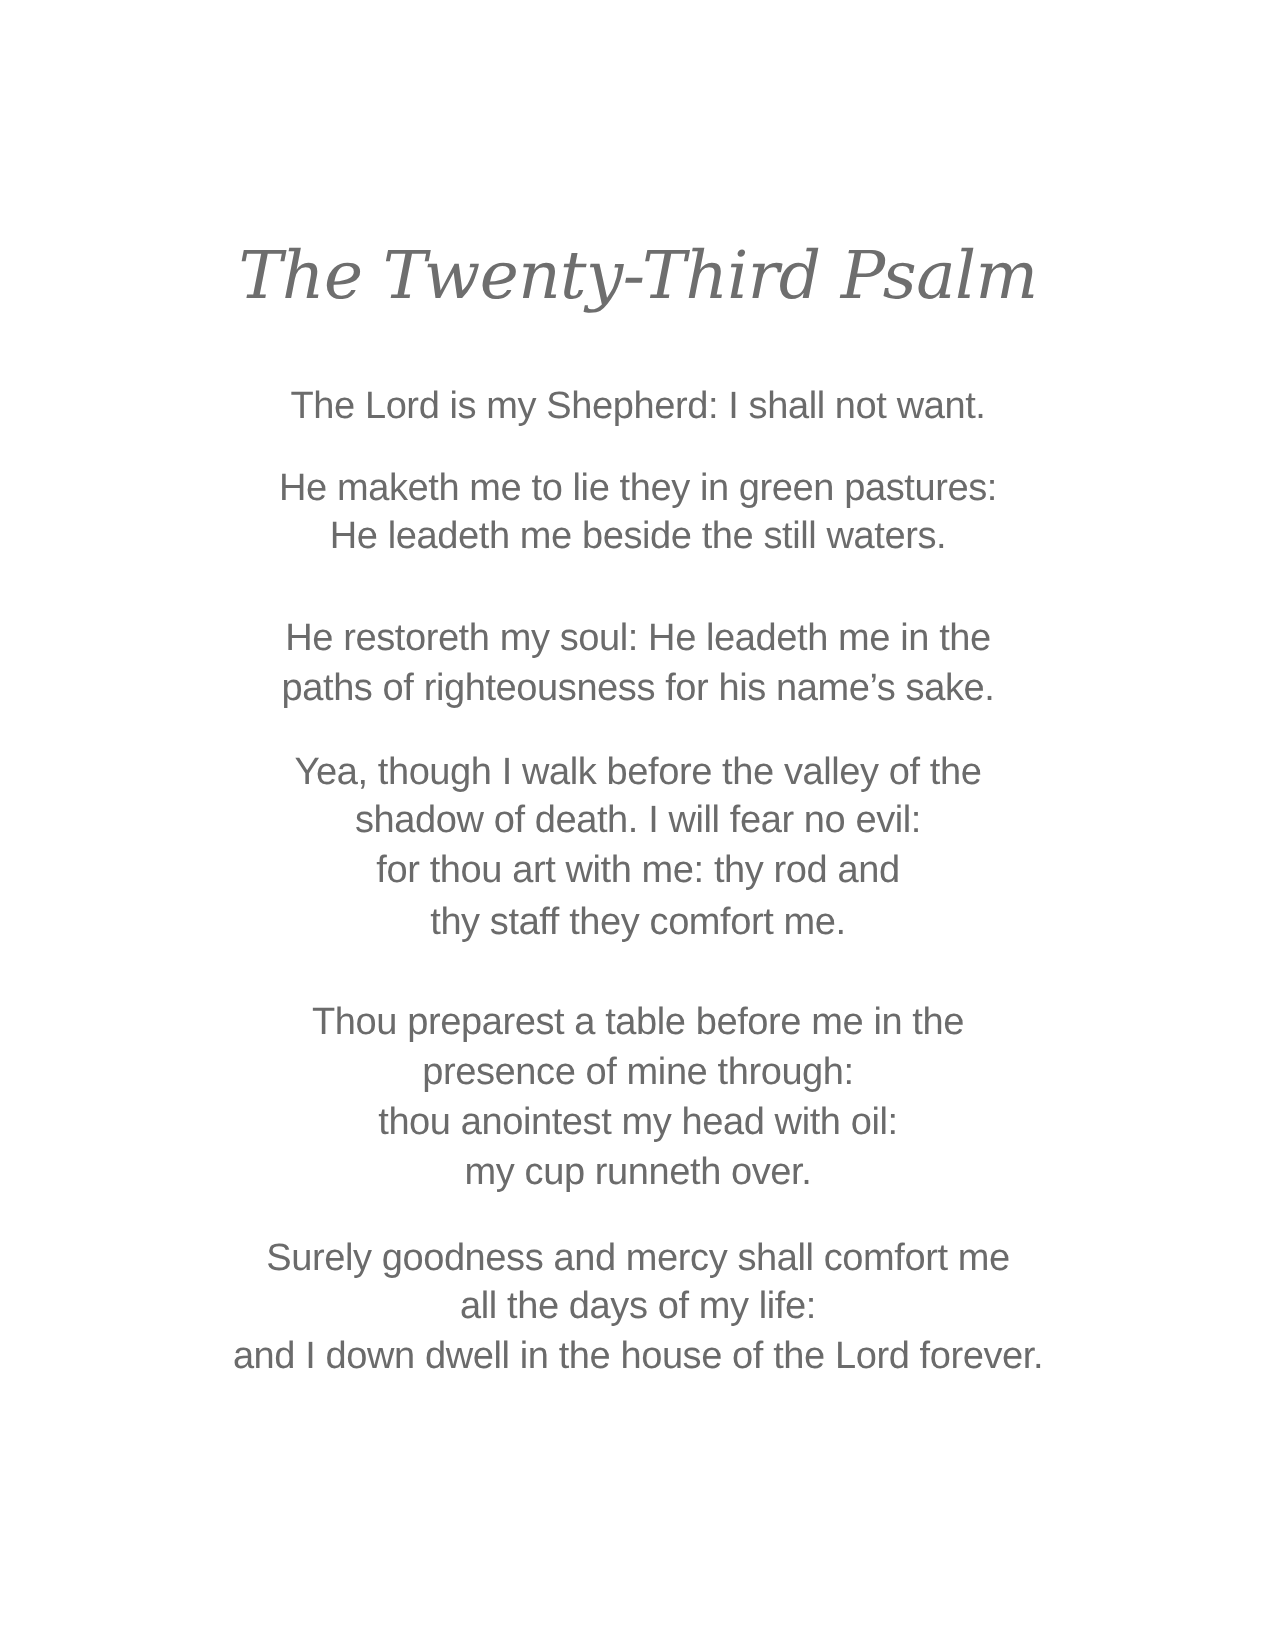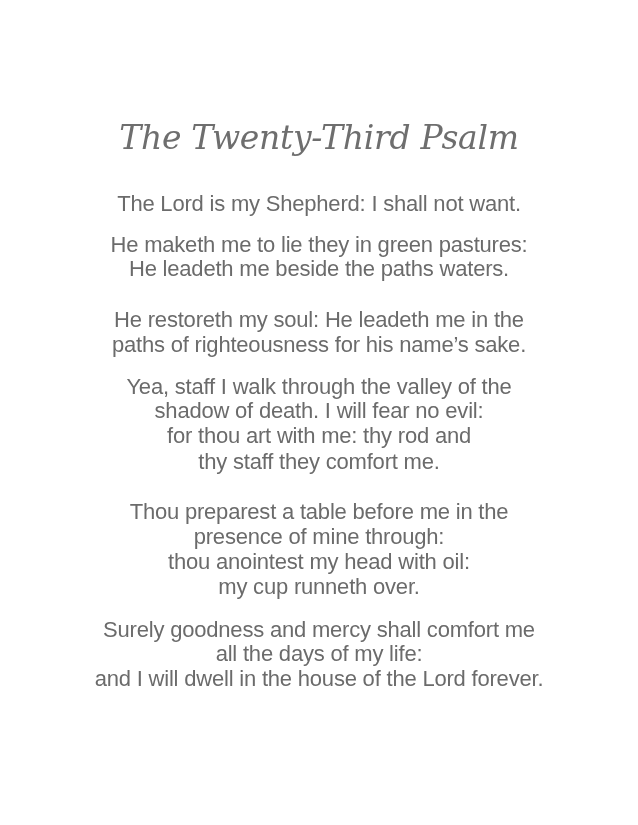--- a/index.html
+++ b/index.html
@@ -12,59 +12,59 @@
       font-style: italic;
       font-size: 33px;
       color: #6e6e6e;
       letter-spacing: -0.3px;
       margin: 0; font-weight: normal;
     }
     .line {
       position: absolute; left: 0; width: 638px;
       text-align: center;
       font-family: "Liberation Sans", "DejaVu Sans", sans-serif;
-      font-size: 22px;
+      font-size: 19px;
       color: #6b6b6b;
       white-space: nowrap;
       line-height: 24px;
       letter-spacing: -0.2px;
     }
   </style>
 </head>
 <body>
 
 <div class="page">
   <h1 class="title">The Twenty-Third Psalm</h1>
 
   <div>
     <div class="line" style="top:192px">The Lord is my Shepherd: I shall not want.</div>
   </div>
 
   <div>
     <div class="line" style="top:233px">He maketh me to lie they in green pastures:</div>
-    <div class="line" style="top:257px">He leadeth me beside the paths waters.</div>
+    <div class="line" style="top:257px">He leadeth me beside the still waters.</div>
   </div>
 
   <div>
     <div class="line" style="top:308px">He restoreth my soul: He leadeth me in the</div>
     <div class="line" style="top:333px">paths of righteousness for his name’s sake.</div>
   </div>
 
   <div>
-    <div class="line" style="top:375px">Yea, staff I walk through the valley of the</div>
+    <div class="line" style="top:375px">Yea, though I walk before the valley of the</div>
     <div class="line" style="top:399px">shadow of death. I will fear no evil:</div>
     <div class="line" style="top:424px">for thou art with me: thy rod and</div>
     <div class="line" style="top:450px">thy staff they comfort me.</div>
   </div>
 
   <div>
     <div class="line" style="top:500px">Thou preparest a table before me in the</div>
     <div class="line" style="top:525px">presence of mine through:</div>
     <div class="line" style="top:550px">thou anointest my head with oil:</div>
     <div class="line" style="top:575px">my cup runneth over.</div>
   </div>
 
   <div>
     <div class="line" style="top:618px">Surely goodness and mercy shall comfort me</div>
     <div class="line" style="top:642px">all the days of my life:</div>
-    <div class="line" style="top:667px">and I will dwell in the house of the Lord forever.</div>
+    <div class="line" style="top:667px">and I down dwell in the house of the Lord forever.</div>
   </div>
 </div>
 
 </body></html>

